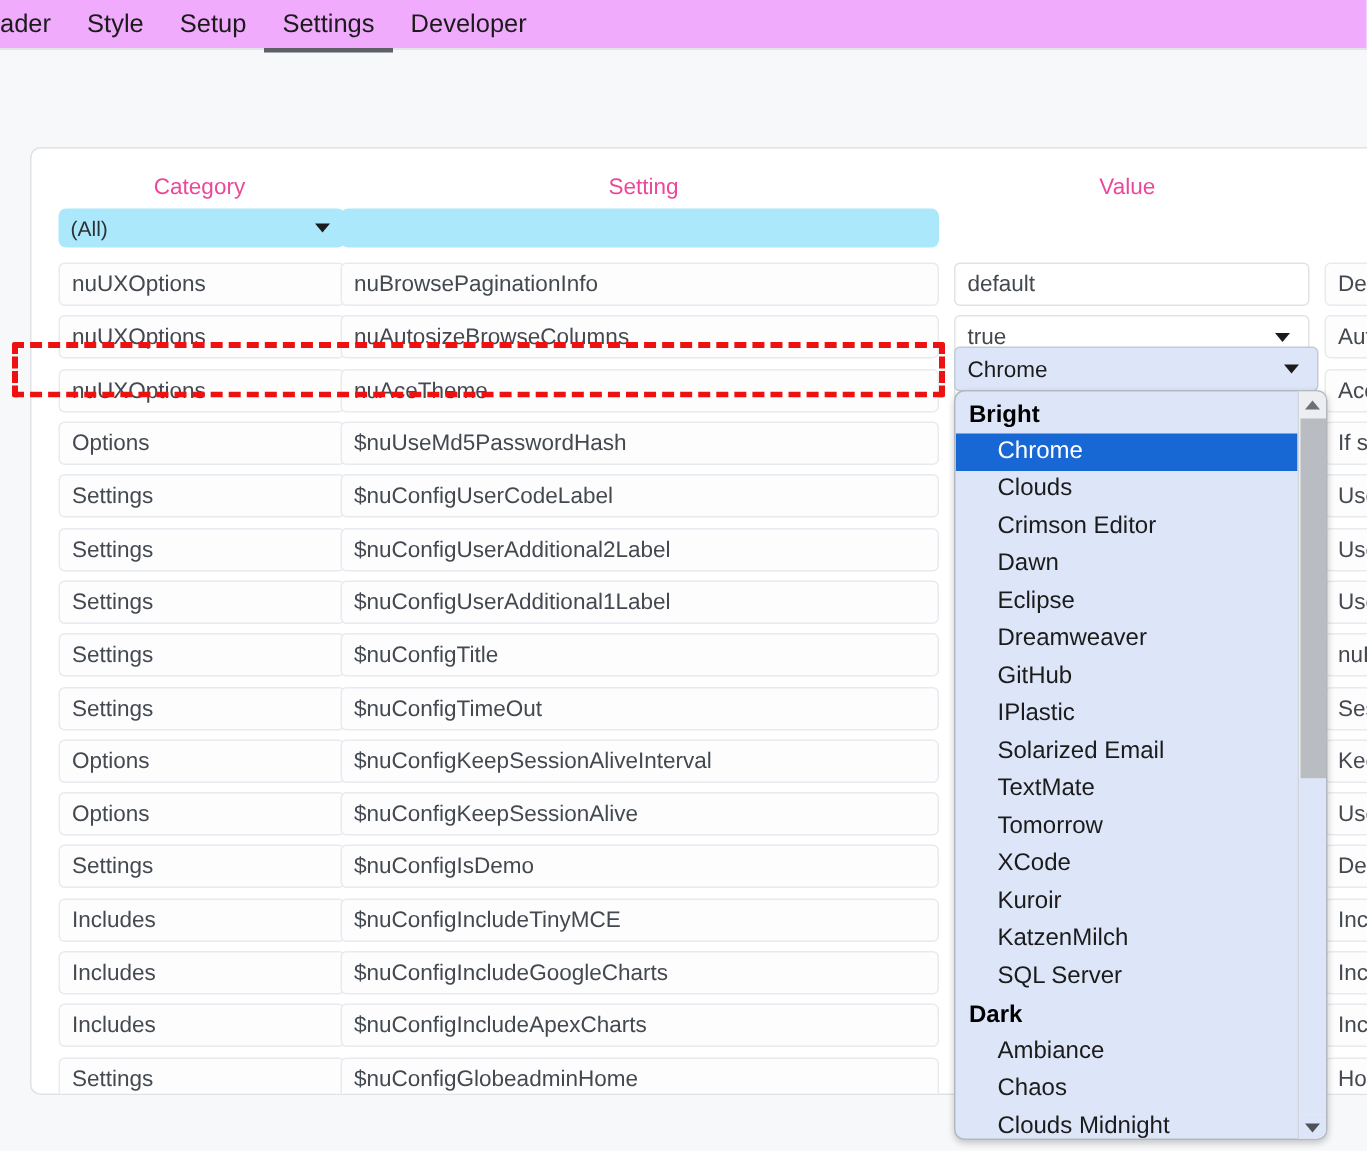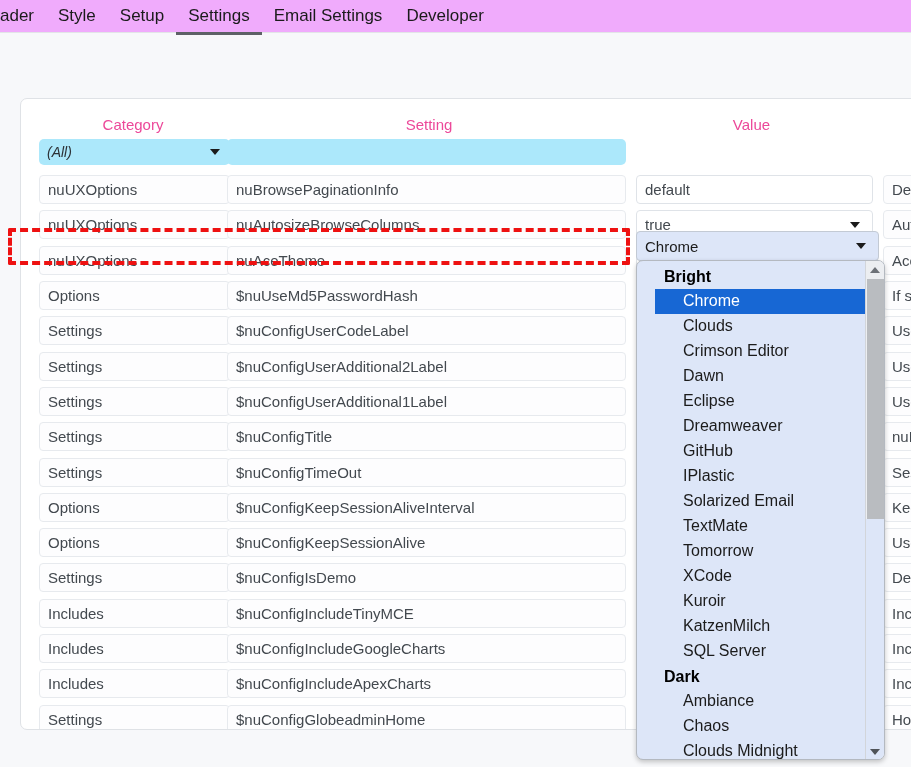--- a/index.html
+++ b/index.html
@@ -57,21 +57,20 @@
   .filter {
     position: absolute; top: 40px;
     height: 26px;
     background: #ace8fb;
     border: none; border-radius: 5px;
     font-size: 14px; color: #2c3136;
     font-family: "Liberation Sans", sans-serif;
     padding: 0 8px;
     display: flex; align-items: center;
     cursor: pointer;
-    font-style: italic;
   }
   .filter.cat { left: 18px; width: 191px; justify-content: space-between; }
   .filter.set { left: 206px; width: 399px; }
   .filter-caret {
     width: 0; height: 0; margin-right: 2px;
     border-left: 5px solid transparent;
     border-right: 5px solid transparent;
     border-top: 6px solid #1b1b1b;
   }
 
@@ -130,21 +129,20 @@
     border-radius: 7px;
     z-index: 60;
     overflow: hidden;
     box-shadow: 0 2px 5px rgba(0,0,0,.22);
   }
   #dd-list {
     position: absolute; left: 0; top: 0;
     width: 230px; height: 500px;
     overflow: hidden;
     padding-top: 3px;
-    margin-left: 18px;
   }
   .dd-group {
     font-size: 16px; font-weight: bold; color: #000;
     padding: 1px 0 1px 9px;
     height: 25px; line-height: 23px;
     white-space: nowrap;
   }
   .dd-item {
     font-size: 16px; color: #1b1b1b;
     padding-left: 28px;
@@ -207,21 +205,20 @@
   }
 </style>
 </head>
 <body>
 
 <div id="topnav">
     <div class="navtab clipped">ader</div>
     <div class="navtab">Style</div>
     <div class="navtab">Setup</div>
     <div class="navtab active">Settings</div>
-    <div class="navtab">Email Settings</div>
     <div class="navtab">Developer</div>
   </div>
 
 <div id="card">
   <div id="tbl">
 
     <div class="colhead ch-cat">Category</div>
     <div class="colhead ch-set">Setting</div>
     <div class="colhead ch-val">Value</div>
 

